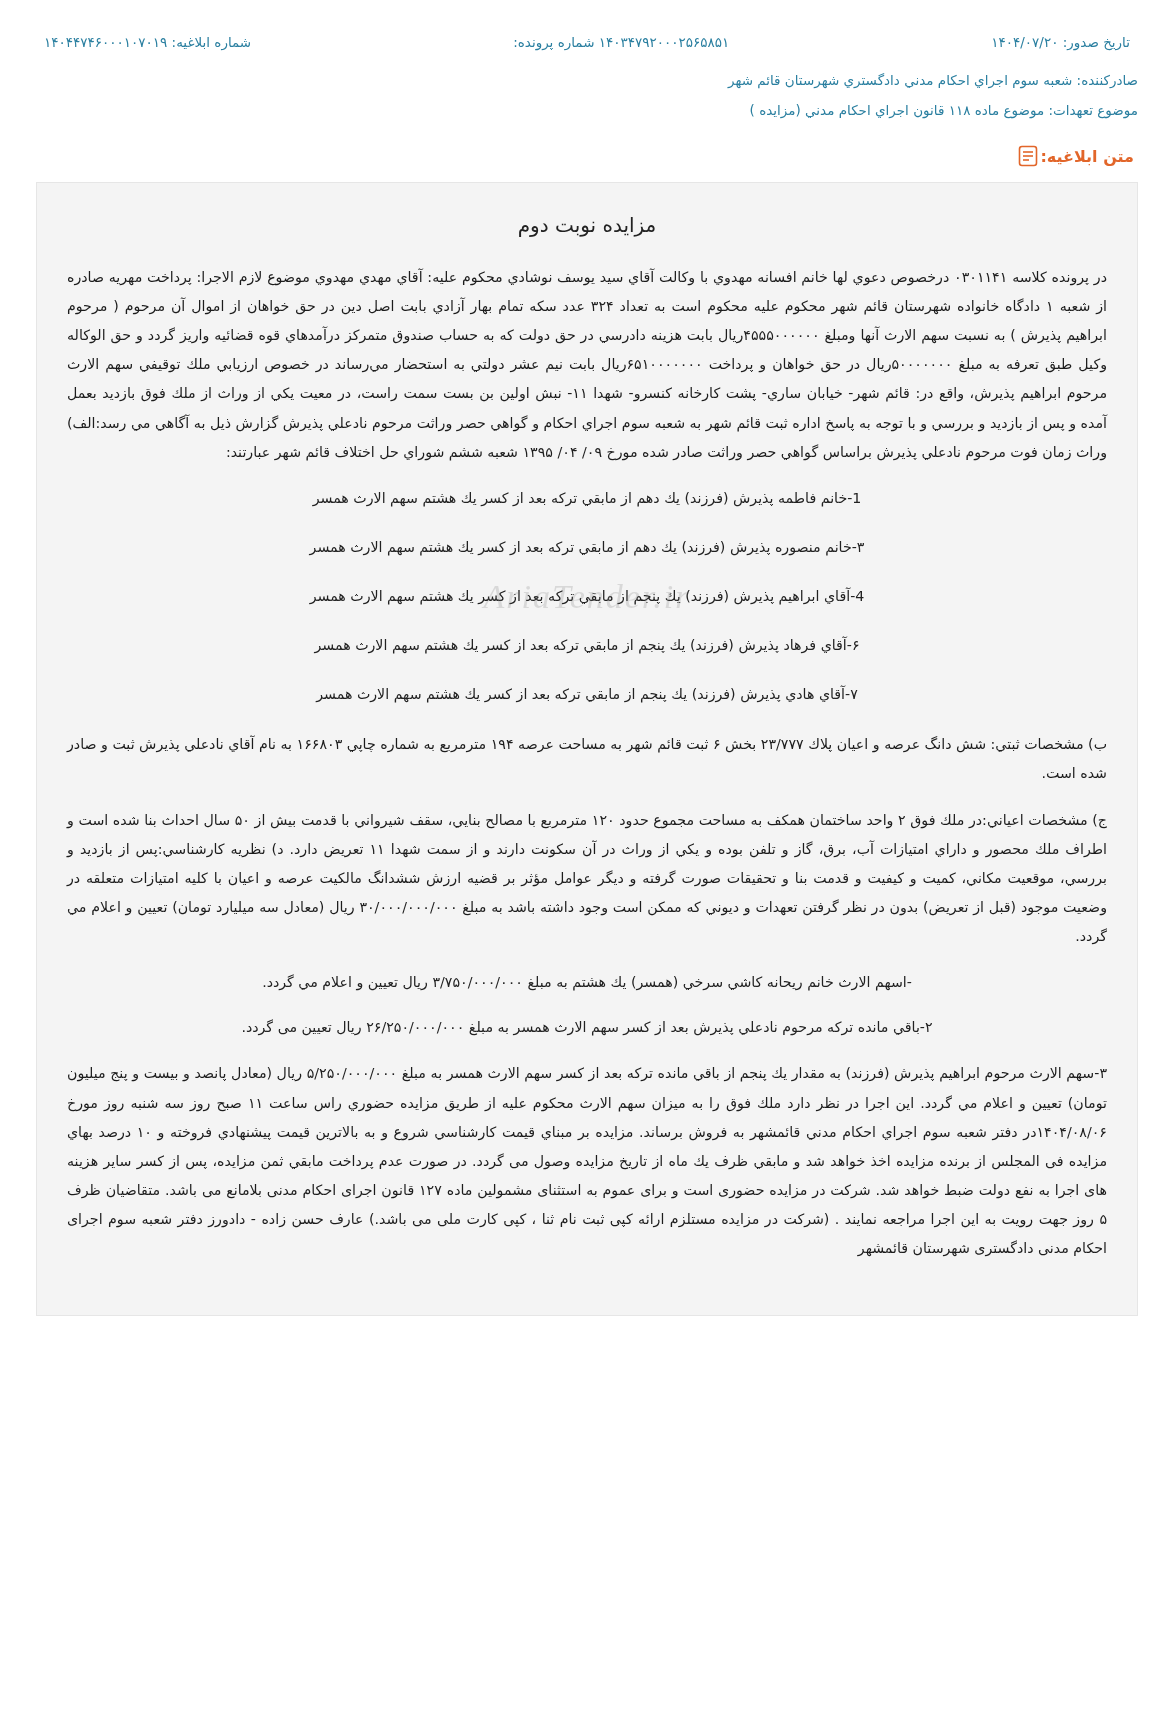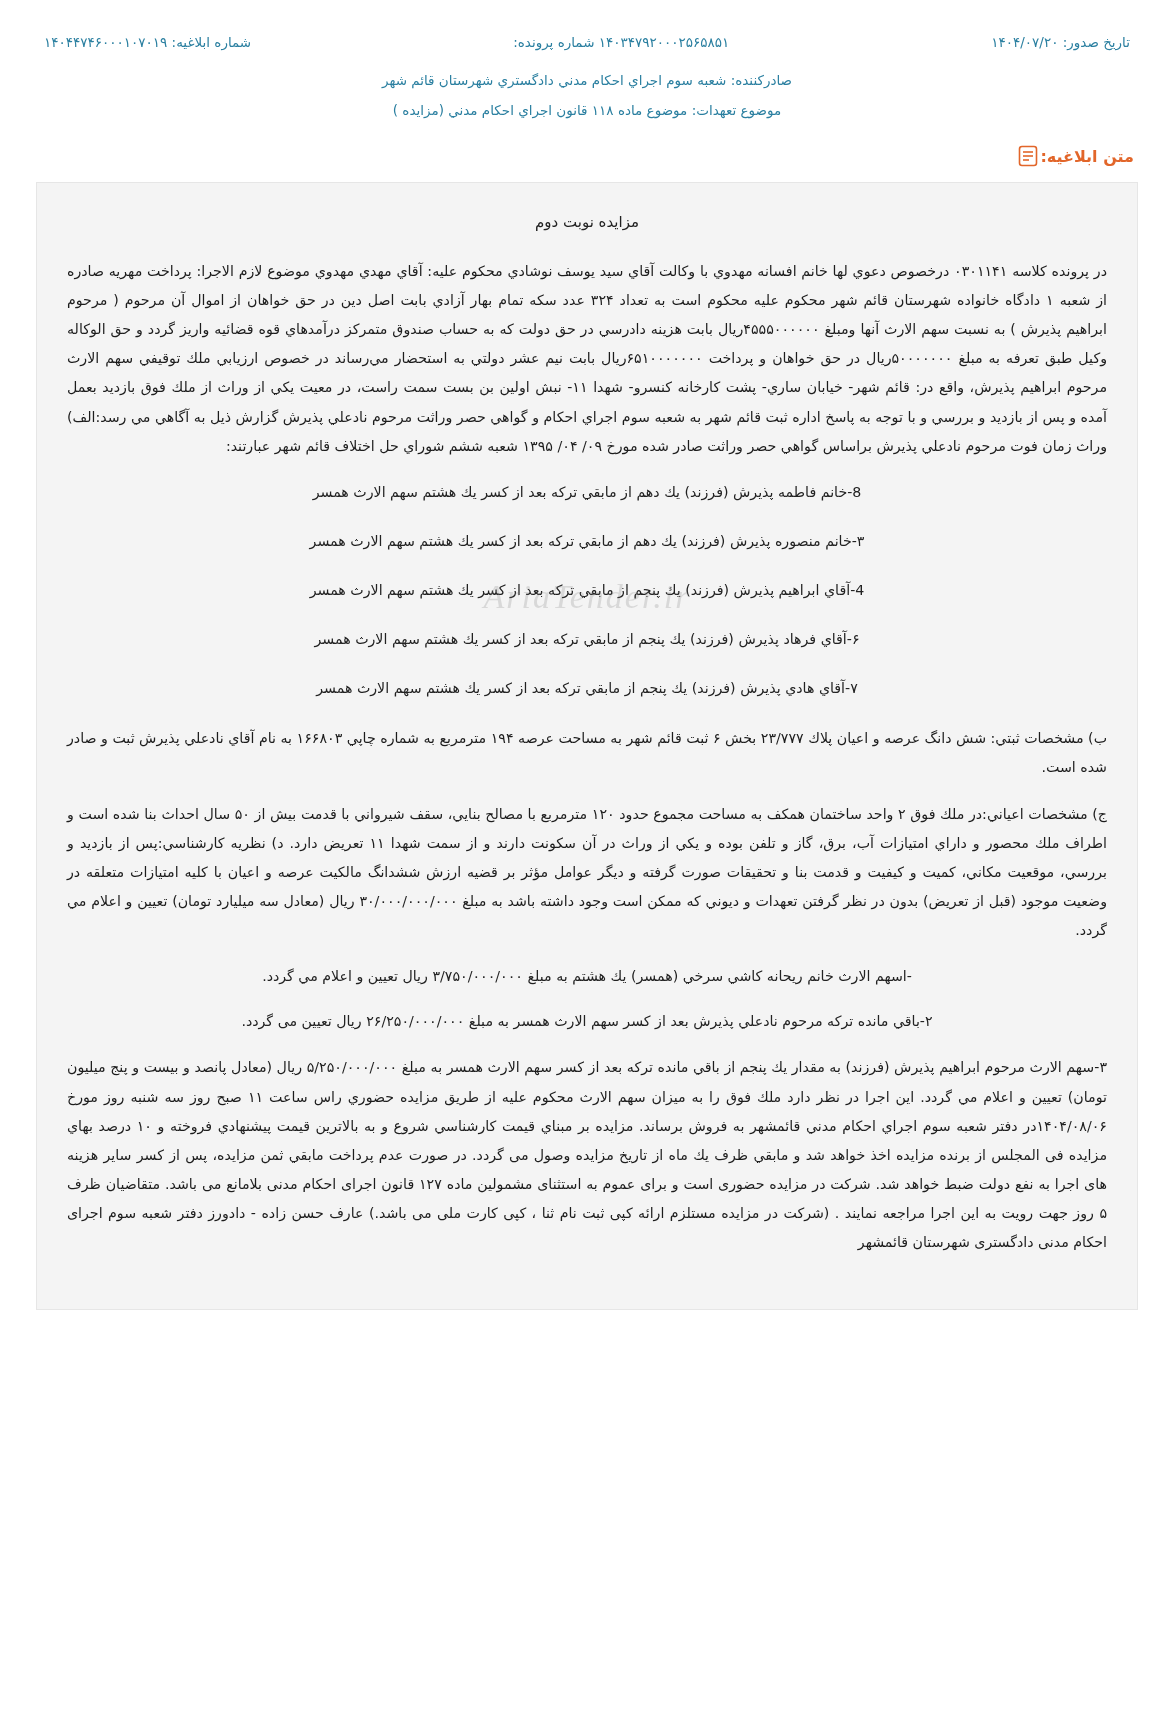--- a/index.html
+++ b/index.html
@@ -31,21 +31,20 @@
     padding: 0 8px 0 8px;
     margin-bottom: 22px;
   }
   .meta-cell {
     white-space: nowrap;
     color: #2a7fa0;
   }
   .meta-cell .lbl { color: #2a7fa0; }
   .meta-cell .val { color: #2a7fa0; }
   .meta-line {
-    text-align: center;
     font-size: 13.5px;
     color: #2a7fa0;
     margin-bottom: 14px;
   }
   .meta-line.second { margin-bottom: 26px; }
 
   
   .notice-title-row {
     display: flex;
     flex-direction: row;
@@ -67,21 +66,21 @@
   
   .body-box {
     background: #f4f4f4;
     border: 1px solid #e6e6e6;
     padding: 26px 30px 34px 30px;
     position: relative;
     overflow: hidden;
   }
   .lead {
     text-align: center;
-    font-size: 15px;
+    font-size: 20px;
     color: #222;
     margin: 4px 0 26px 0;
   }
   p.para {
     font-size: 14.2px;
     line-height: 2.05;
     text-align: justify;
     text-justify: inter-word;
     margin: 0 0 18px 0;
     color: #1c1c1c;
@@ -158,21 +157,21 @@
     </span>
   </div>
 
   <div class="body-box">
     <div class="watermark">AriaTender.ir</div>
 
     <div class="lead">مزايده نوبت دوم</div>
 
     <p class="para">در پرونده كلاسه ۰۳۰۱۱۴۱  درخصوص دعوي لها خانم افسانه مهدوي با وكالت آقاي سيد يوسف نوشادي محكوم عليه: آقاي مهدي مهدوي موضوع لازم الاجرا: پرداخت مهريه صادره از شعبه ۱ دادگاه خانواده شهرستان قائم شهر محكوم عليه محكوم است به تعداد  ۳۲۴ عدد سكه تمام بهار آزادي بابت اصل دين در حق خواهان از اموال آن مرحوم ( مرحوم ابراهيم پذيرش ) به نسبت سهم الارث آنها ومبلغ   ۴۵۵۵۰۰۰۰۰۰ريال بابت هزينه دادرسي در حق دولت كه به حساب صندوق متمركز درآمدهاي قوه قضائيه واريز گردد و حق الوكاله وكيل طبق تعرفه به مبلغ ۵۰۰۰۰۰۰۰ريال در حق خواهان و پرداخت ۶۵۱۰۰۰۰۰۰۰ريال بابت نيم عشر دولتي به استحضار مي‌رساند در خصوص ارزيابي ملك توقيفي سهم الارث مرحوم ابراهيم پذيرش، واقع در: قائم شهر- خيابان ساري- پشت كارخانه كنسرو- شهدا ۱۱- نبش اولين بن بست سمت راست، در معيت يكي از وراث از ملك فوق بازديد بعمل آمده و پس از بازديد و بررسي و با توجه به پاسخ اداره ثبت قائم شهر به شعبه سوم اجراي احكام و گواهي حصر وراثت مرحوم نادعلي پذيرش گزارش ذيل به آگاهي مي رسد:الف) وراث زمان فوت مرحوم نادعلي پذيرش براساس گواهي حصر وراثت صادر شده مورخ ۰۹/ ۰۴/ ۱۳۹۵ شعبه ششم شوراي حل اختلاف قائم شهر عبارتند:</p>
 
-    <p class="heir">8-خانم فاطمه پذيرش (فرزند) يك دهم از مابقي تركه بعد از كسر يك هشتم سهم الارث همسر</p>
+    <p class="heir">1-خانم فاطمه پذيرش (فرزند) يك دهم از مابقي تركه بعد از كسر يك هشتم سهم الارث همسر</p>
     <p class="heir">۳-خانم منصوره پذيرش (فرزند) يك دهم از مابقي تركه بعد از كسر يك هشتم سهم الارث همسر</p>
     <p class="heir">4-آقاي ابراهيم پذيرش (فرزند) يك پنجم از مابقي تركه بعد از كسر يك هشتم سهم الارث همسر</p>
     <p class="heir">۶-آقاي فرهاد پذيرش (فرزند) يك پنجم از مابقي تركه بعد از كسر يك هشتم سهم الارث همسر</p>
     <p class="heir">۷-آقاي هادي پذيرش (فرزند) يك پنجم از مابقي تركه بعد از كسر يك هشتم سهم الارث همسر</p>
 
     <p class="para">ب) مشخصات ثبتي: شش دانگ عرصه و اعيان پلاك ۲۳/۷۷۷ بخش ۶ ثبت قائم شهر به مساحت عرصه ۱۹۴ مترمربع به شماره چاپي ۱۶۶۸۰۳ به نام آقاي نادعلي پذيرش ثبت و صادر شده است.</p>
     <p class="para">ج) مشخصات اعياني:در ملك فوق ۲ واحد ساختمان همكف به مساحت مجموع حدود ۱۲۰ مترمربع با مصالح بنايي، سقف شيرواني با قدمت بيش از ۵۰ سال احداث بنا شده است و اطراف ملك محصور و داراي امتيازات آب، برق، گاز و تلفن بوده و يكي از وراث در آن سكونت دارند و از سمت شهدا ۱۱ تعريض دارد. د) نظريه كارشناسي:پس از بازديد و بررسي، موقعيت مكاني، كميت و كيفيت و قدمت بنا و تحقيقات صورت گرفته و ديگر عوامل مؤثر بر قضيه ارزش ششدانگ مالكيت عرصه و اعيان با كليه امتيازات متعلقه در وضعيت موجود (قبل از تعريض) بدون در نظر گرفتن تعهدات و ديوني كه ممكن است وجود داشته باشد به مبلغ ۳۰/۰۰۰/۰۰۰/۰۰۰ ريال (معادل سه ميليارد تومان) تعيين و اعلام مي گردد.</p>
 
     <p class="center-line">-اسهم الارث خانم ريحانه كاشي سرخي (همسر) يك هشتم به مبلغ ۳/۷۵۰/۰۰۰/۰۰۰ ريال تعيين و اعلام مي گردد.</p>
     <p class="center-line">۲-باقي مانده تركه مرحوم نادعلي پذيرش بعد از كسر سهم الارث همسر به مبلغ ۲۶/۲۵۰/۰۰۰/۰۰۰ ريال تعيين می گردد.</p>

